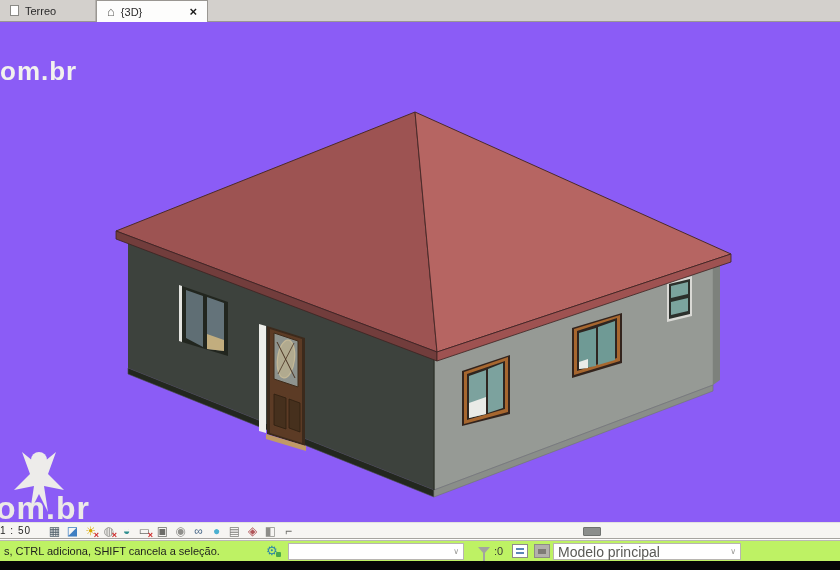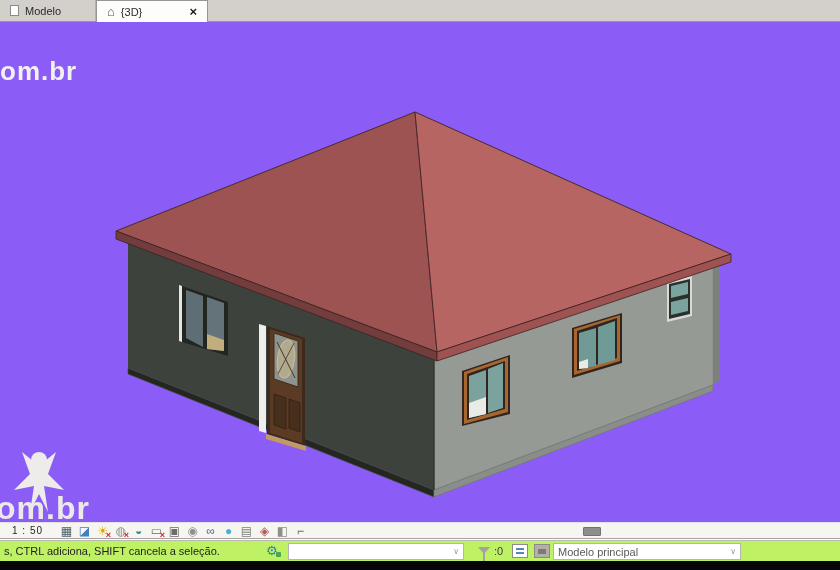--- a/index.html
+++ b/index.html
@@ -21,37 +21,37 @@
   .canvas{position:absolute;top:22px;left:0;width:840px;height:500px;background:#8b5cf6}
   .canvas svg.model{position:absolute;inset:0}
   .wm-top{position:absolute;left:0;top:34px;font-size:26px;font-weight:bold;color:#f2f1ee;letter-spacing:1px}
   .wm-bottom{position:absolute;left:-4px;top:468px;font-size:32px;font-weight:bold;color:#eceae7;letter-spacing:1px}
   .wm-fig{position:absolute;left:4px;top:428px}
 
   
   .viewbar{position:absolute;top:522px;left:0;right:0;height:17px;background:#f6f5f2;
            border-top:1px solid #e3e2df;border-bottom:1px solid #a6a4a0;
            display:flex;align-items:center;font-size:10px}
-  .scale-btn{margin-left:12px;color:#1e1e1e;letter-spacing:1px;cursor:pointer}
+  .scale-btn{margin-left:0;color:#1e1e1e;letter-spacing:1px;cursor:pointer}
   .vicons{display:flex;align-items:center;margin-left:16px;gap:3px}
   .vicon{position:relative;width:15px;height:15px;display:inline-flex;align-items:center;justify-content:center;cursor:pointer}
   .vicon .g{font-size:12px;line-height:1}
   .vicon .xo{position:absolute;right:-1px;bottom:-2px;font-size:9px;font-weight:bold;color:#cc2222;line-height:1}
   .hthumb{position:absolute;left:583px;top:4px;width:18px;height:9px;background:#8b8e8b;
           border:1px solid #6f726f;border-radius:1px;cursor:pointer}
 
   
   .statusbar{position:absolute;top:540px;left:0;right:0;height:21px;background:#bef264;
              border-top:1px solid #bcb9b5;font-size:11px}
   .status-msg{position:absolute;left:4px;top:4px;color:#1e1e1e;white-space:nowrap}
   .ws-icon{position:absolute;left:266px;top:2px;font-size:13px;color:#2e86a8;cursor:pointer}
   .ws-icon i{position:absolute;right:-3px;bottom:1px;width:5px;height:5px;background:#4aa84a;border-radius:1px}
   .combo{position:absolute;top:2px;height:17px;background:#fff;border:1px solid #b8b5b1;
          display:flex;align-items:center;padding:0 4px;cursor:pointer}
-  .combo .val{flex:1;color:#5a5a56;font-size:11px;white-space:nowrap;overflow:hidden}
+  .combo .val{flex:1;color:#5a5a56;font-size:14px;white-space:nowrap;overflow:hidden}
   .combo .chev{font-size:8px;color:#9a9a96;margin-left:4px}
   .combo.ws{left:288px;width:176px}
   .combo.opt{left:553px;width:188px}
   .funnel{position:absolute;left:478px;top:6px;width:0;height:0;cursor:pointer;
           border-left:6px solid transparent;border-right:6px solid transparent;border-top:7px solid #a3a39f}
   .funnel:after{content:"";position:absolute;left:-1px;top:-2px;width:2px;height:9px;background:#a3a39f}
   .filter-count{position:absolute;left:494px;top:4px;color:#3a3a36}
   .sb-icon{position:absolute;top:3px;width:16px;height:14px;border:1px solid #8e8b87;background:#fff;cursor:pointer}
   .sb-icon.lines:before{content:"";position:absolute;left:3px;top:3px;right:3px;height:2px;background:#5b87b5}
   .sb-icon.lines:after{content:"";position:absolute;left:3px;top:7px;right:3px;height:2px;background:#5b87b5}
@@ -60,21 +60,21 @@
   .blackbar{position:absolute;top:561px;left:0;right:0;height:9px;background:#060606}
 </style>
 </head>
 <body>
 
 <div class="app">
 
   <div class="tabbar">
     <div class="tab">
       <span class="page-icon"></span>
-      <span>Modelo</span>
+      <span>Terreo</span>
     </div>
     <div class="tab active">
       <span class="house-icon">⌂</span>
       <span>{3D}</span>
       <span class="tab-close">×</span>
     </div>
   </div>
 
   <div class="canvas">
     <span class="wm-top">om.br</span>

